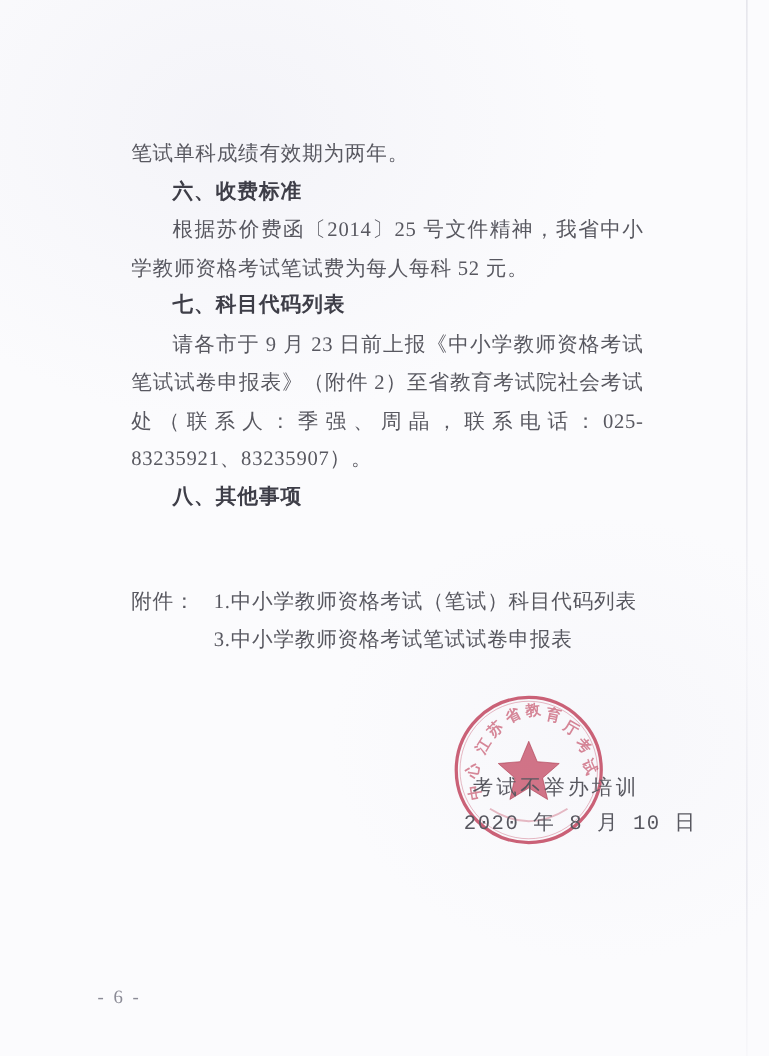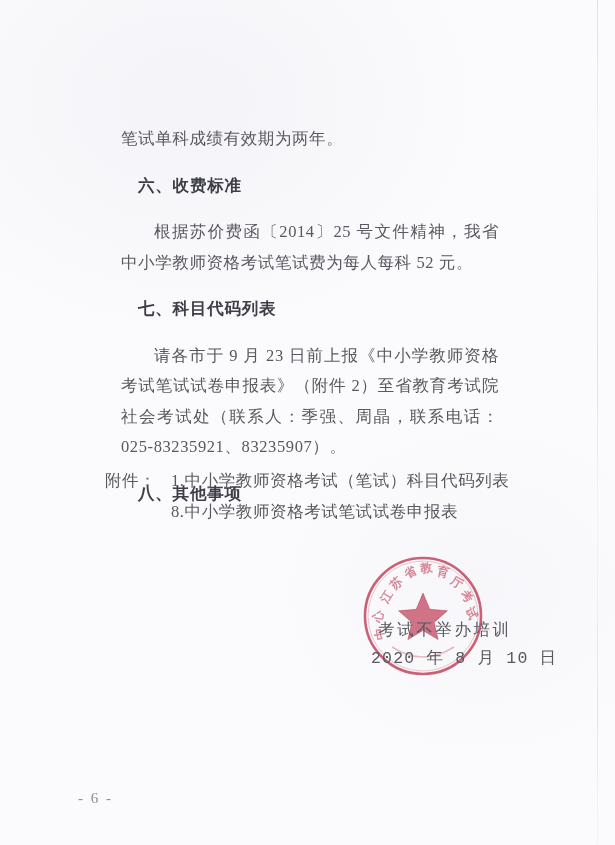--- a/index.html
+++ b/index.html
@@ -47,42 +47,42 @@
 
   .body-text {
     position: absolute;
     left: 105px;
     top: 108px;
     width: 410px;
   }
 
   p.line,
   p.para {
-    margin: 16px;
+    margin: 0;
     font-size: 16.5px;
     line-height: 30.5px;
     letter-spacing: 0.6px;
     color: #585860;
     text-align: justify;
     text-justify: inter-ideograph;
   }
 
   p.para {
     text-indent: 2em;
   }
 
   p.heading {
     margin: 0;
     font-size: 16.5px;
     line-height: 30.5px;
     letter-spacing: 0.8px;
     font-weight: bold;
     color: #3e3e48;
     text-indent: 2em;
-    font-family: Liberation Serif, serif;
+    font-family: Liberation Mono, monospace;
   }
 
   .attach-block {
     position: absolute;
     left: 105px;
     top: 466px;
     width: 420px;
   }
   .attach-row {
     display: flex;
@@ -172,21 +172,21 @@
 
   </div>
 
   <div class="attach-block">
     <div class="attach-row">
       <span class="lead">附件：</span>
       <span>1.中小学教师资格考试（笔试）科目代码列表</span>
     </div>
     <div class="attach-row">
       <span class="lead blank">附件：</span>
-      <span>8.中小学教师资格考试笔试试卷申报表</span>
+      <span>3.中小学教师资格考试笔试试卷申报表</span>
     </div>
   </div>
 
   <div class="seal-area">
 
     <div class="seal">
       <svg viewBox="0 0 122 122" width="122" height="122" aria-hidden="true">
         <g fill="none" stroke="#c0405a" opacity="0.82">
           <circle cx="61" cy="61" r="58" stroke-width="2.6"></circle>
           <circle cx="61" cy="61" r="55" stroke-width="0.7" opacity="0.5"></circle>

